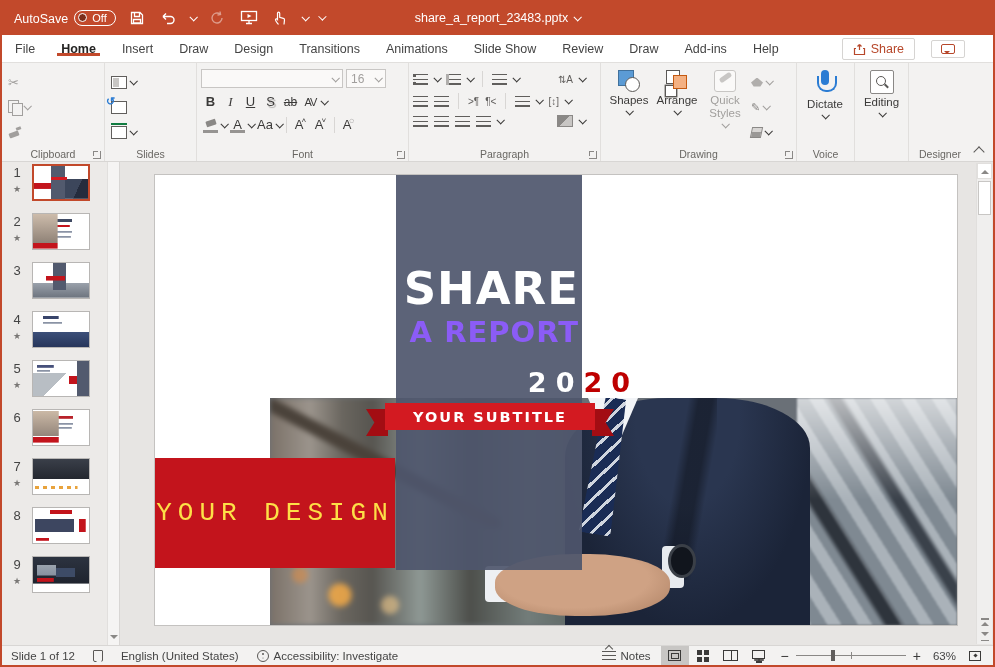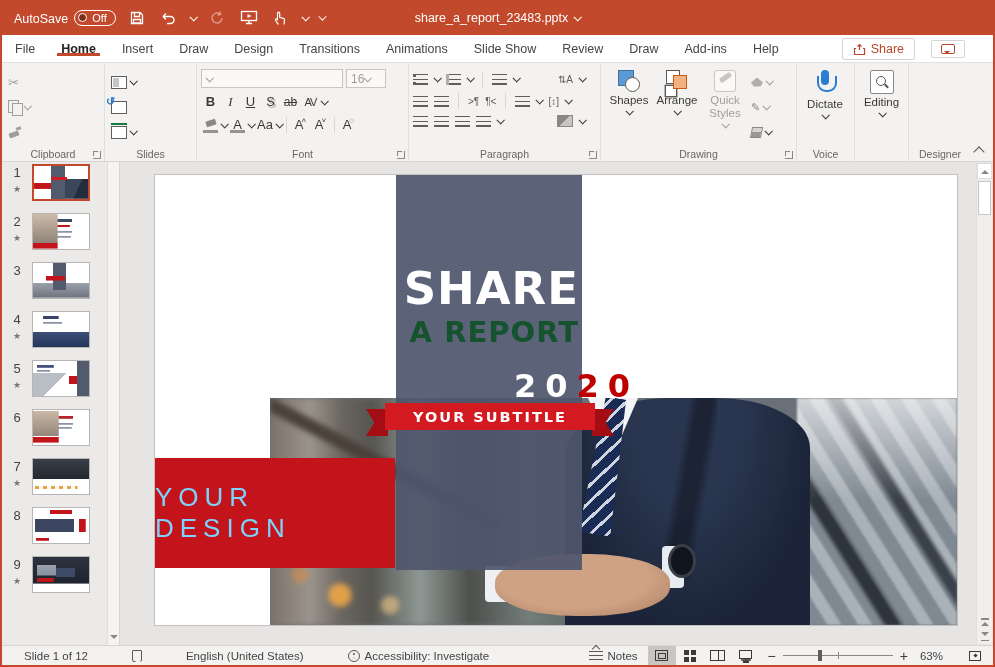--- a/index.html
+++ b/index.html
@@ -75,21 +75,21 @@
   .ico-newslide::before { content:""; position:absolute; left:0; top:7px; width:100%; height:1px; background:#9a9896; }
   .ico-newslide::after { content:"+"; position:absolute; left:-9px; top:-12px; color:#107c41; font-size:20px; font-weight:bold; }
   .ico-layout, .ico-reset, .ico-section { position:relative; width:16px; height:13px; border:1.2px solid #605e5c; background:#fff; }
   .ico-layout::before { content:""; position:absolute; left:1px; top:1px; width:6px; height:9px; background:#c8c6c4; }
   .ico-reset::before { content:"↺"; position:absolute; left:-6px; top:-7px; color:#2b7cd3; font-size:11px; font-weight:bold; }
   .ico-section::before { content:""; position:absolute; left:-1px; top:-4px; width:16px; height:2.5px; background:#107c41; }
 
   
   .fontgrid { display:flex; flex-direction:column; gap:4px; padding-top:2px; width:200px; }
   .combo-row { display:flex; gap:3px; }
-  .combo { display:flex; align-items:center; border:1px solid #c8c6c4; background:#faf9f8; color:#a19f9d; height:19px; padding:0 4px; }
+  .combo { display:flex; align-items:center; justify-content:space-between; border:1px solid #c8c6c4; background:#faf9f8; color:#a19f9d; height:19px; padding:0 4px; }
   .combo.name { width:142px; } .combo.size { width:40px; }
   .btnrow { display:flex; align-items:center; gap:1px; }
   .fbtn { min-width:19px; height:19px; display:flex; align-items:center; justify-content:center; font-size:13px; color:#3b3a39; padding:0 2px; }
   .fbtn.b { font-weight:bold; } .fbtn.i { font-style:italic; font-family:"Liberation Serif",serif; }
   .fbtn.u { text-decoration:underline; } .fbtn.s { text-shadow:1.5px 1.5px 1px #b0aeac; }
   .fbtn.strike { text-decoration:line-through; font-size:12px; }
   .fbtn.spacing { font-size:11px; letter-spacing:-1px; }
   .underbar { position:relative; }
   .underbar::after { content:""; position:absolute; left:2px; right:2px; bottom:1px; height:3px; background:#969492; }
   .pen { position:relative; width:14px; height:10px; }
@@ -234,48 +234,48 @@
     clip-path:polygon(18% 0,82% 0,100% 100%,0 100%); }
   .hands { position:absolute; left:225px; top:156px; width:175px; height:62px;
     background:radial-gradient(ellipse at 45% 40%, #cfa284 0 55%, #a87c5f); border-radius:46%; }
   .cuff-l { position:absolute; left:215px; top:168px; width:26px; height:36px; background:#eef0f3; border-radius:4px; }
   .cuff-r { position:absolute; left:392px; top:148px; width:22px; height:42px; background:#e8ebef; border-radius:4px; }
   .watch { position:absolute; left:398px; top:146px; width:28px; height:34px; background:#11151d; border:3px solid #3a3f47; border-radius:50%; }
 
   .band { position:absolute; left:241px; top:0; width:186px; height:395px; background:rgba(78,86,108,.92); }
   .slide-titleblock { position:absolute; left:228px; top:90px; width:196px; text-align:right; z-index:5; }
   .slide-title { font-family:"DejaVu Sans", sans-serif; font-size:45px; font-weight:bold; letter-spacing:1px; color:#fff; line-height:1.05; }
-  .slide-sub { font-family:"DejaVu Sans", sans-serif; font-size:29px; font-weight:bold; letter-spacing:1px; color:#14532d; line-height:1.15; margin-top:4px; }
+  .slide-sub { font-family:"DejaVu Sans", sans-serif; font-size:29px; font-weight:bold; letter-spacing:1px; color:#8b5cf6; line-height:1.15; margin-top:4px; }
   .slide-year { position:absolute; left:228px; top:192px; width:256px; text-align:right; z-index:5;
-    font-family:"DejaVu Sans", sans-serif; font-size:32px; font-weight:bold; letter-spacing:9px; }
+    font-family:"DejaVu Sans", sans-serif; font-size:27px; font-weight:bold; letter-spacing:9px; }
   .yr-w { color:#fff; } .yr-r { color:#be0000; }
   .banner { position:absolute; left:230px; top:228px; width:210px; height:27px; background:#d31a21; z-index:6;
     display:flex; align-items:center; justify-content:center; color:#fff; font-size:14.5px; letter-spacing:2px; font-weight:bold;
     font-family:"DejaVu Sans", sans-serif; }
   .tail { position:absolute; top:234px; width:22px; height:27px; background:#a30d13; z-index:4; }
   .tail.l { left:211px; clip-path:polygon(0 0,100% 0,100% 100%,0 100%,38% 50%); }
   .tail.r { left:437px; clip-path:polygon(0 0,100% 0,62% 50%,100% 100%,0 100%); }
   .designbox { position:absolute; left:0; top:283px; width:240px; height:110px; background:#c3141c; z-index:7;
     display:flex; align-items:center; justify-content:center; }
-  .designbox span { color:#7dd3fc; font-family:Liberation Sans, sans-serif; font-size:26px; letter-spacing:6px; font-weight:400; }
+  .designbox span { color:#fde047; font-family:Liberation Mono, monospace; font-size:26px; letter-spacing:6px; font-weight:400; }
 
   
   .vscroll { position:absolute; right:1px; top:1px; width:16px; bottom:1px; background:#f0efee; border-left:1px solid #e1dfdd; }
   .vs-up { height:16px; display:flex; align-items:center; justify-content:center; background:#fff; border:1px solid #e1dfdd; }
   .tri-up { width:0; height:0; border:4px solid transparent; border-bottom-color:#8a8886; margin-top:-3px; }
   .vs-thumb { margin:2px 1px; height:34px; background:#fff; border:1px solid #c8c6c4; }
   .vs-bottom { position:absolute; bottom:2px; left:0; right:0; display:flex; flex-direction:column; align-items:center; gap:6px; }
   .dbl { display:flex; flex-direction:column; align-items:center; line-height:0; }
   .dbl .bar { width:8px; height:1.5px; background:#8a8886; margin-bottom:1px; }
 
   
   .statusbar { position:absolute; left:0; right:0; bottom:2px; height:20px; background:#f3f2f1; border-top:1px solid #d8d6d4;
     display:flex; align-items:center; font-size:11.5px; color:#444; }
   .redstrip { position:absolute; left:0; right:0; bottom:0; height:2px; background:#c2492b; }
-  .sb-item { display:flex; align-items:center; gap:5px; padding:0 22px; height:100%; }
+  .sb-item { display:flex; align-items:center; gap:5px; padding:0 9px; height:100%; }
   .ico-proof { width:10px; height:12px; border:1.2px solid #5a5856; border-radius:1px 1px 2px 2px; position:relative; }
   .ico-proof::after { content:""; position:absolute; left:2px; bottom:-1px; border:3px solid transparent; border-bottom-color:#f3f2f1; }
   .ico-acc { width:12px; height:12px; border:1.2px solid #5a5856; border-radius:50%; position:relative; }
   .ico-acc::after { content:""; position:absolute; left:4px; top:2px; width:2.5px; height:2.5px; border-radius:50%; background:#5a5856; box-shadow:0 4px 0 -0.5px #5a5856; }
   .sb-right { margin-left:auto; display:flex; align-items:center; height:100%; }
   .notes { display:flex; align-items:center; gap:5px; padding:0 10px; height:100%; }
   .ico-notes { width:14px; height:9px; background:repeating-linear-gradient(to bottom,#5a5856 0 1.4px,transparent 1.4px 4px); position:relative; }
   .ico-notes::before { content:""; position:absolute; left:4px; top:-5px; width:5px; height:5px; border-left:1.4px solid #5a5856; border-top:1.4px solid #5a5856; transform:rotate(45deg); }
   .viewbtn { width:28px; height:100%; display:flex; align-items:center; justify-content:center; }
   .viewbtn.active { background:#c8c6c4; }

